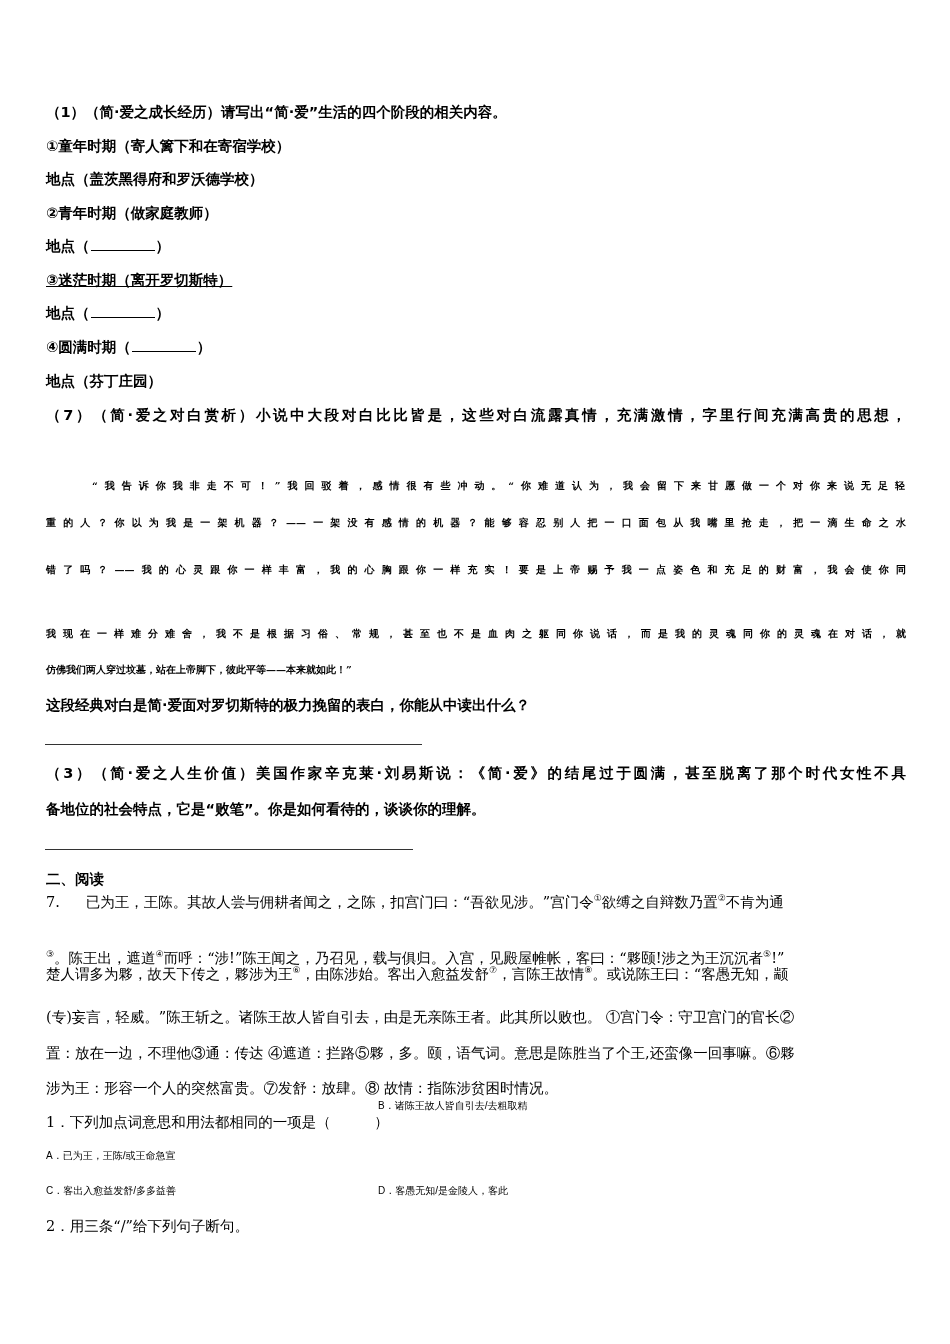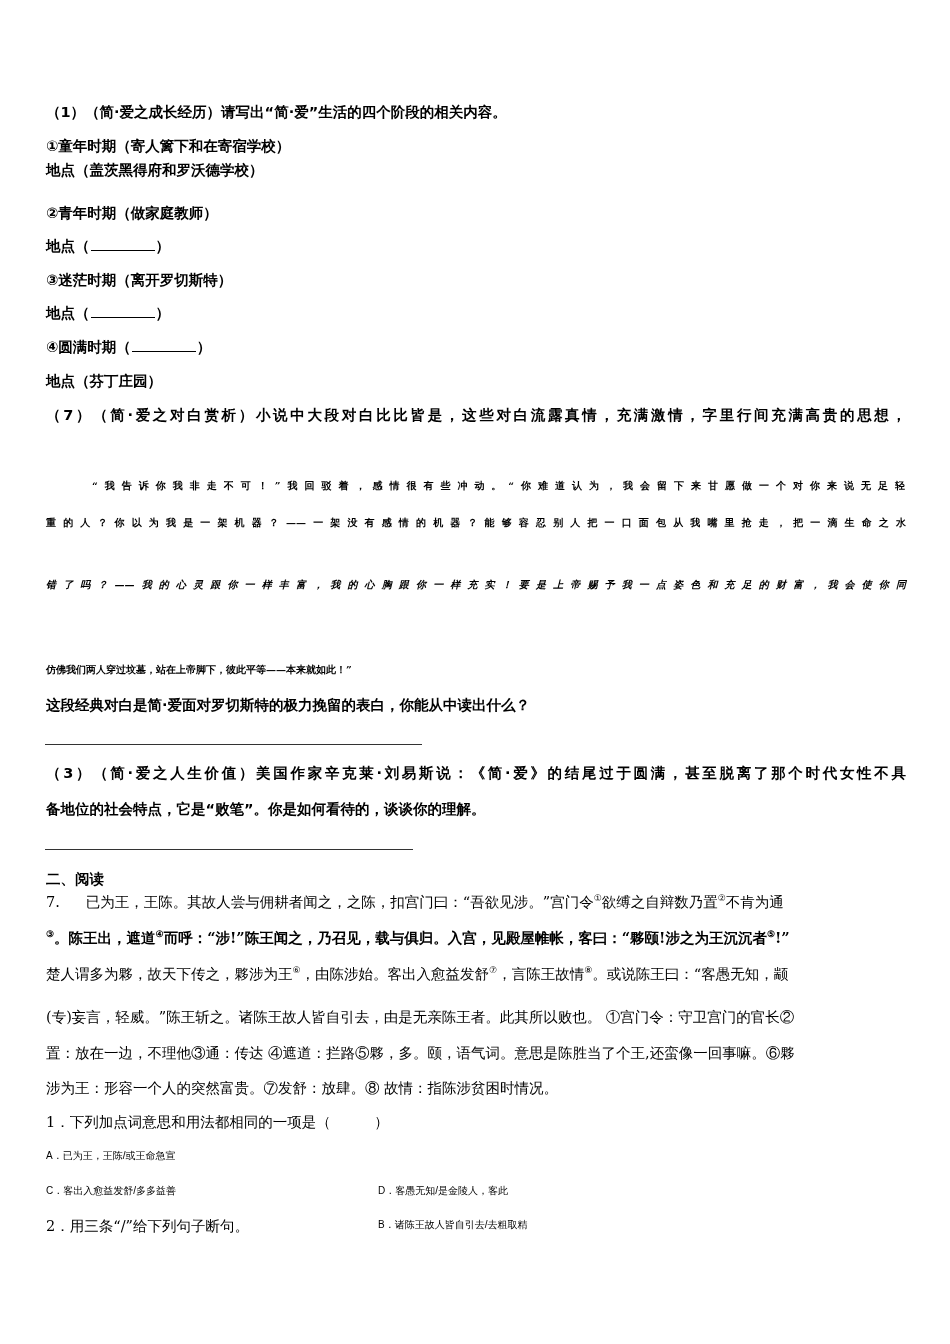--- a/index.html
+++ b/index.html
@@ -15,69 +15,70 @@
   .opt { position: absolute; white-space: nowrap; font-family: Liberation Sans, sans-serif; font-size: 10px; line-height: 20px; }
   sup { font-size: 9px; vertical-align: super; line-height: 0; }
 </style>
 </head>
 <body>
 
 <div class="page">
 
   <div class="line bold" style="top:102px;">（1）（简·爱之成长经历）请写出“简·爱”生活的四个阶段的相关内容。</div>
   <div class="line bold" style="top:136px;">①童年时期（寄人篱下和在寄宿学校）</div>
-  <div class="line bold" style="top:160px;">地点（盖茨黑得府和罗沃德学校）</div>
+  <div class="line bold" style="top:169px;">地点（盖茨黑得府和罗沃德学校）</div>
   <div class="line bold" style="top:203px;">②青年时期（做家庭教师）</div>
   <div class="line bold" style="top:236px;">
     <span>地点（</span><span class="blank"></span><span>）</span>
   </div>
-  <div class="line bold" style="top:270px;">③迷茫时期（离开罗切斯特）</div>
+  <div class="line bold" style="top:270px;text-decoration:underline;">③迷茫时期（离开罗切斯特）</div>
   <div class="line bold" style="top:303px;">
     <span>地点（</span><span class="blank"></span><span>）</span>
   </div>
   <div class="line bold" style="top:337px;">
     <span>④圆满时期（</span><span class="blank"></span><span>）</span>
   </div>
   <div class="line bold" style="top:371px;">地点（芬丁庄园）</div>
 
   <div class="line bold justify" style="top:405px;">（7）（简·爱之对白赏析）小说中大段对白比比皆是，这些对白流露真情，充满激情，字里行间充满高贵的思想，</div>
 
   <div class="line kai justify" style="top:476px; left:92px; width:813px;">“我告诉你我非走不可！”我回驳着，感情很有些冲动。“你难道认为，我会留下来甘愿做一个对你来说无足轻</div>
   <div class="line kai justify" style="top:513px;">重的人？你以为我是一架机器？——一架没有感情的机器？能够容忍别人把一口面包从我嘴里抢走，把一滴生命之水</div>
-  <div class="line kai justify" style="top:575px;font-style:italic;">错了吗？——我的心灵跟你一样丰富，我的心胸跟你一样充实！要是上帝赐予我一点姿色和充足的财富，我会使你同</div>
+  <div class="line kai justify" style="top:560px;">错了吗？——我的心灵跟你一样丰富，我的心胸跟你一样充实！要是上帝赐予我一点姿色和充足的财富，我会使你同</div>
+  <div class="line kai justify" style="top:624px;">我现在一样难分难舍，我不是根据习俗、常规，甚至也不是血肉之躯同你说话，而是我的灵魂同你的灵魂在对话，就</div>
   <div class="line kai" style="top:660px;">仿佛我们两人穿过坟墓，站在上帝脚下，彼此平等——本来就如此！”</div>
 
   <div class="line bold" style="top:695px;">这段经典对白是简·爱面对罗切斯特的极力挽留的表白，你能从中读出什么？</div>
   <div class="rule" style="top:744px; left:45px; width:377px;"></div>
 
   <div class="line bold justify" style="top:763px;">（3）（简·爱之人生价值）美国作家辛克莱·刘易斯说：《简·爱》的结尾过于圆满，甚至脱离了那个时代女性不具</div>
   <div class="line bold" style="top:799px;">备地位的社会特点，它是“败笔”。你是如何看待的，谈谈你的理解。</div>
   <div class="rule" style="top:849px; left:45px; width:368px;"></div>
 
   <div class="line bold" style="top:869px;">二、阅读</div>
 
   <div class="line serif" style="top:892px;">
     <span>7.</span><span style="display:inline-block;width:26px;"></span><span>已为王，王陈。其故人尝与佣耕者闻之，之陈，扣宫门曰：“吾欲见涉。”宫门令</span><sup>①</sup><span>欲缚之自辩数乃置</span><sup>②</sup><span>不肯为通</span>
   </div>
-  <div class="line serif" style="top:928px;font-weight:bold;">
+  <div class="line serif" style="top:948px;">
     <sup>③</sup><span>。陈王出，遮道</span><sup>④</sup><span>而呼：“涉!”陈王闻之，乃召见，载与俱归。入宫，见殿屋帷帐，客曰：“夥颐!涉之为王沉沉者</span><sup>⑤</sup><span>!”</span>
   </div>
   <div class="line serif" style="top:964px;">
     <span>楚人谓多为夥，故天下传之，夥涉为王</span><sup>⑥</sup><span>，由陈涉始。客出入愈益发舒</span><sup>⑦</sup><span>，言陈王故情</span><sup>⑧</sup><span>。或说陈王曰：“客愚无知，颛</span>
   </div>
   <div class="line serif" style="top:1007px;">(专)妄言，轻威。”陈王斩之。诸陈王故人皆自引去，由是无亲陈王者。此其所以败也。 ①宫门令：守卫宫门的官长②</div>
   <div class="line serif" style="top:1043px;">置：放在一边，不理他③通：传达 ④遮道：拦路⑤夥，多。颐，语气词。意思是陈胜当了个王,还蛮像一回事嘛。⑥夥</div>
   <div class="line serif" style="top:1078px;">涉为王：形容一个人的突然富贵。⑦发舒：放肆。⑧ 故情：指陈涉贫困时情况。</div>
 
   <div class="line serif" style="top:1112px;">1．下列加点词意思和用法都相同的一项是（　　　）</div>
 
   <div class="opt" style="top:1146px; left:46px;">
     <span>A．</span><span>已为王，王陈/或王命急宣</span>
   </div>
-  <div class="opt" style="top:1215px; left:378px;text-align:center;">
+  <div class="opt" style="top:1096px; left:378px;text-align:center;">
     <span>B．</span><span>诸陈王故人皆自引去/去粗取精</span>
   </div>
   <div class="opt" style="top:1181px; left:46px;">
     <span>C．</span><span>客出入愈益发舒/多多益善</span>
   </div>
   <div class="opt" style="top:1181px; left:378px;">
     <span>D．</span><span>客愚无知/是金陵人，客此</span>
   </div>
 
   <div class="line serif" style="top:1216px;">2．用三条“/”给下列句子断句。</div>

